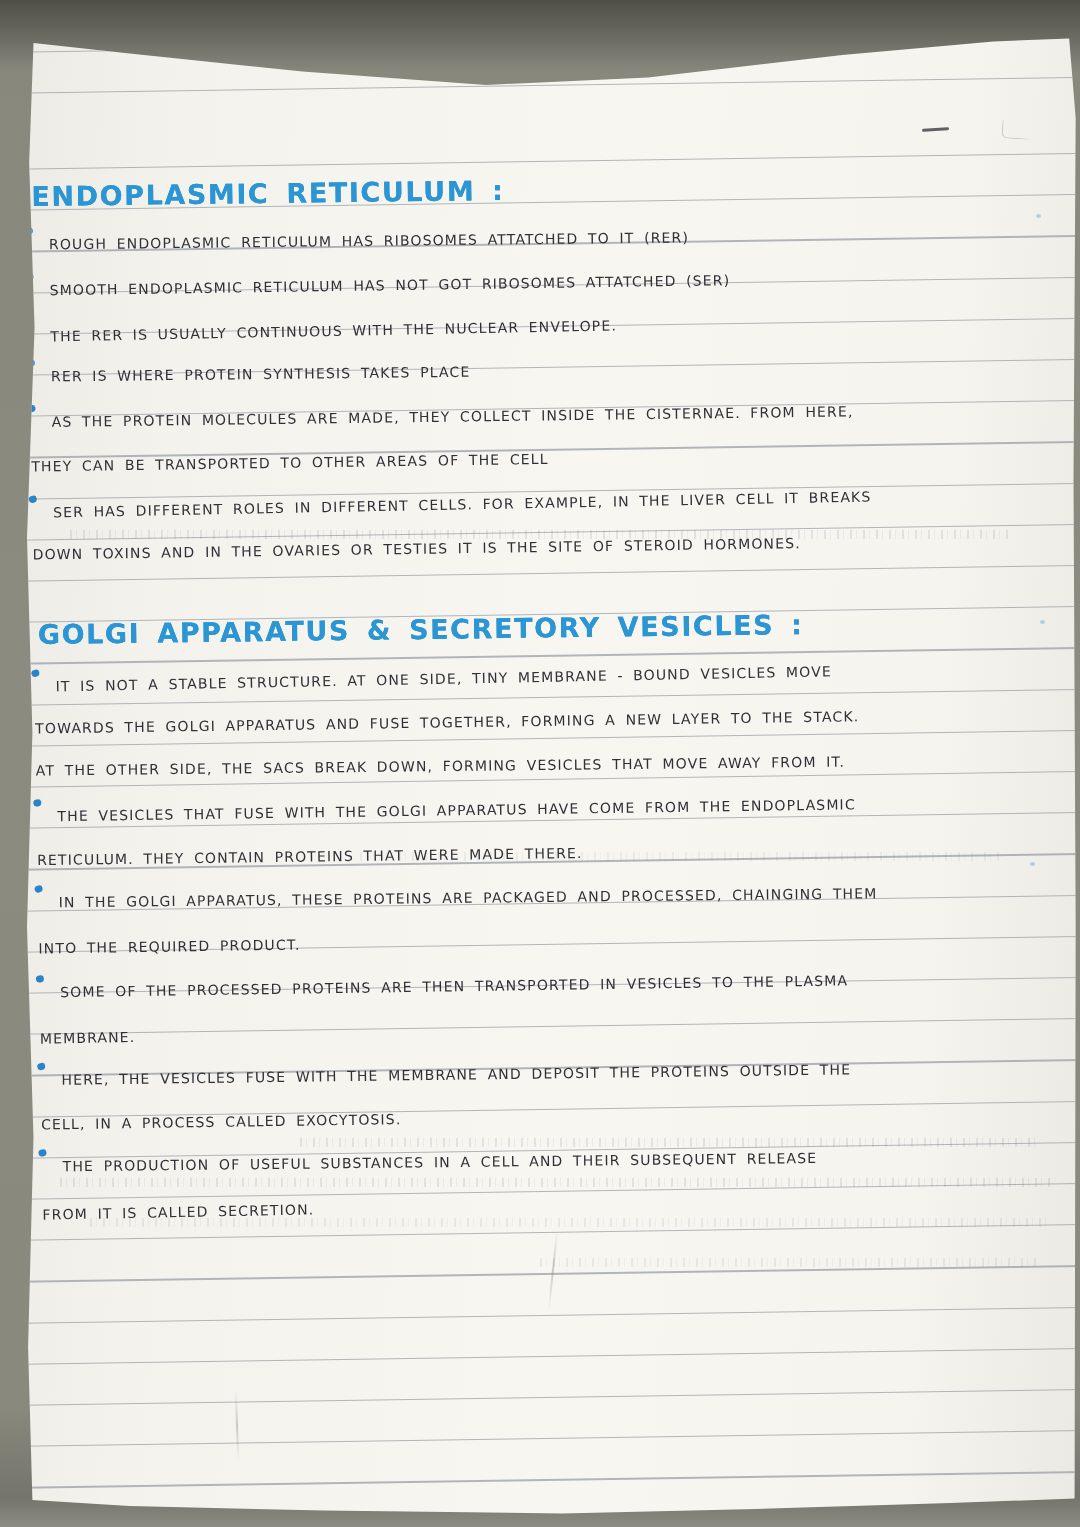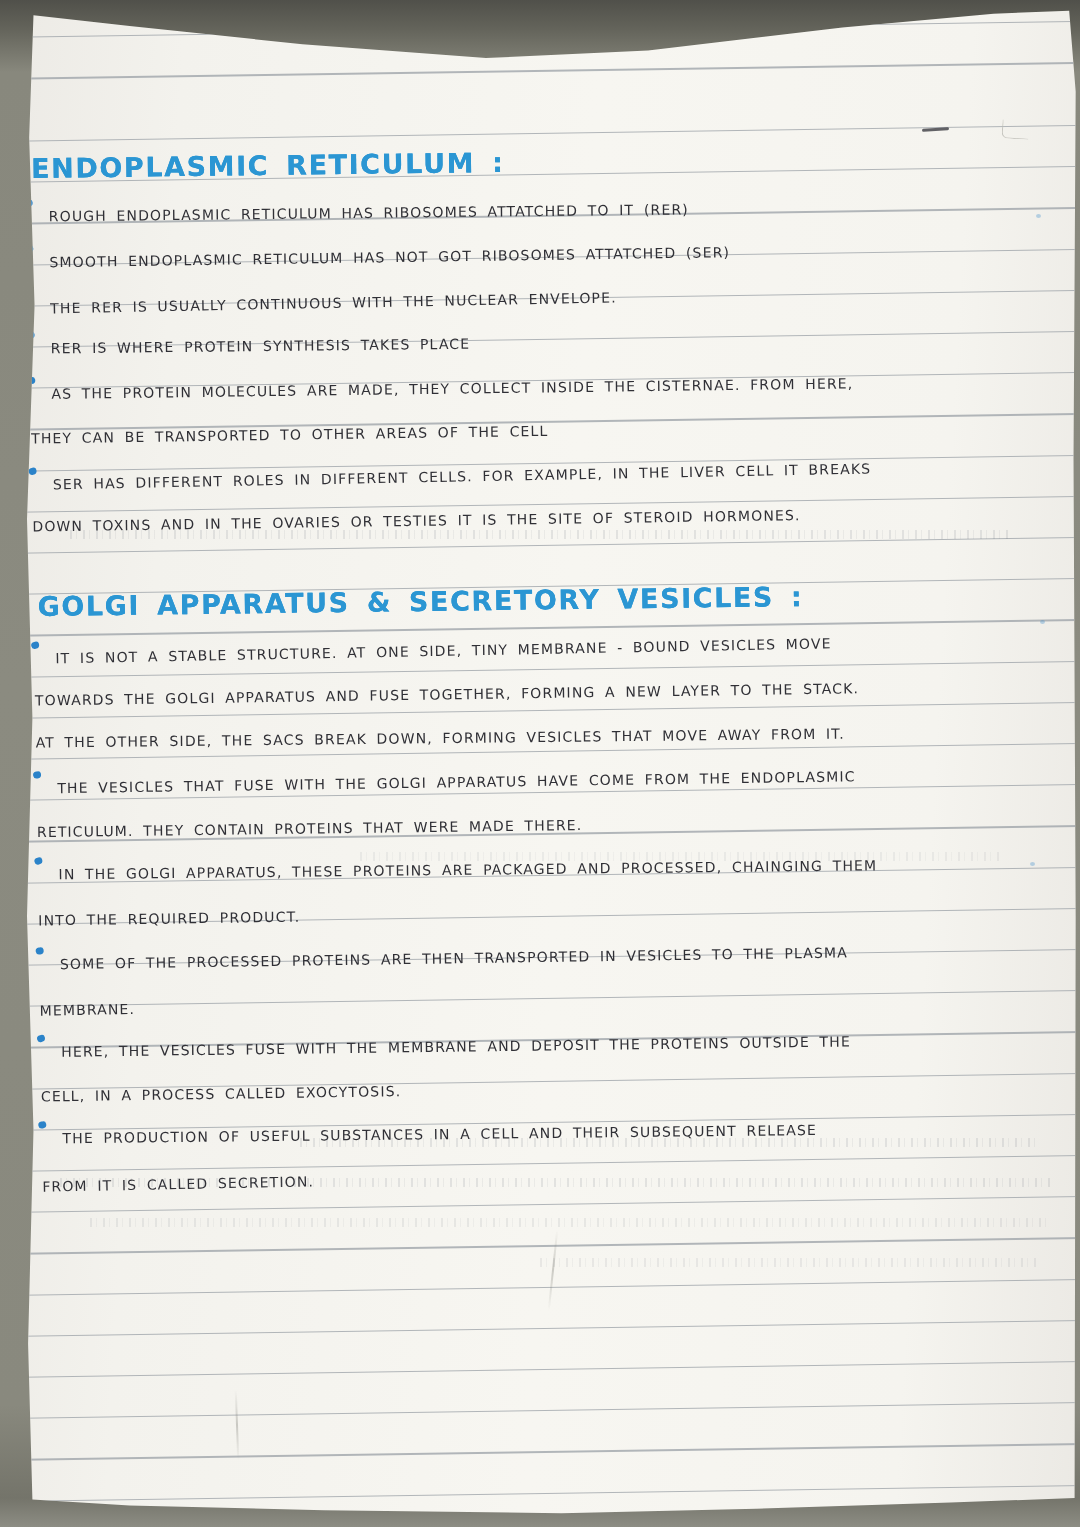--- a/index.html
+++ b/index.html
@@ -10,20 +10,21 @@
   }
   
   .paper{
     position:absolute;inset:0;
     background:linear-gradient(93deg,#eceae5 0%,#f3f2ed 16%,#f7f6f1 52%,#f5f4ef 84%,#ebe9e4 100%);
     clip-path:polygon(
       3.1% 1.0%, 12% 1.7%, 28% 2.9%, 45% 3.8%, 60% 3.3%, 78% 1.8%, 92% 0.9%, 99.0% 0.7%,
       99.6% 6%, 99.4% 30%, 99.6% 60%, 99.5% 98.1%,
       88% 98.4%, 70% 98.8%, 52% 99.1%, 30% 98.9%, 12% 98.6%, 3.0% 98.2%,
       2.6% 88%, 3.1% 74%, 2.5% 60%, 3.0% 47%, 2.5% 34%, 3.2% 20%, 2.7% 9%);
+    margin-top:28px;
   }
   
   .warp{
     position:absolute;inset:-30px;
     transform:rotate(-0.85deg);
     transform-origin:50% 50%;
   }
   .ruling{
     position:absolute;inset:0;
     background-image:repeating-linear-gradient(to bottom,

